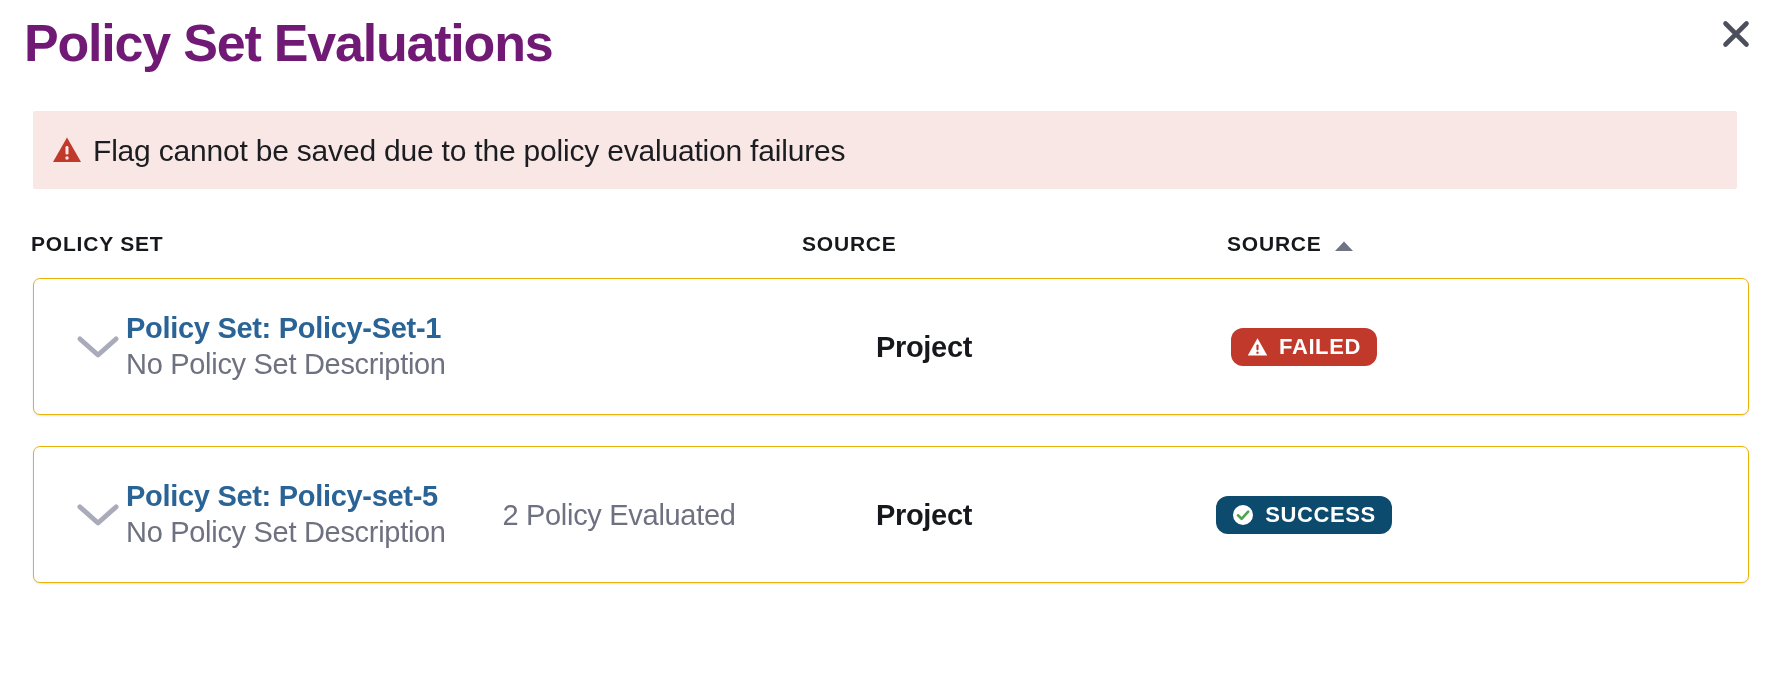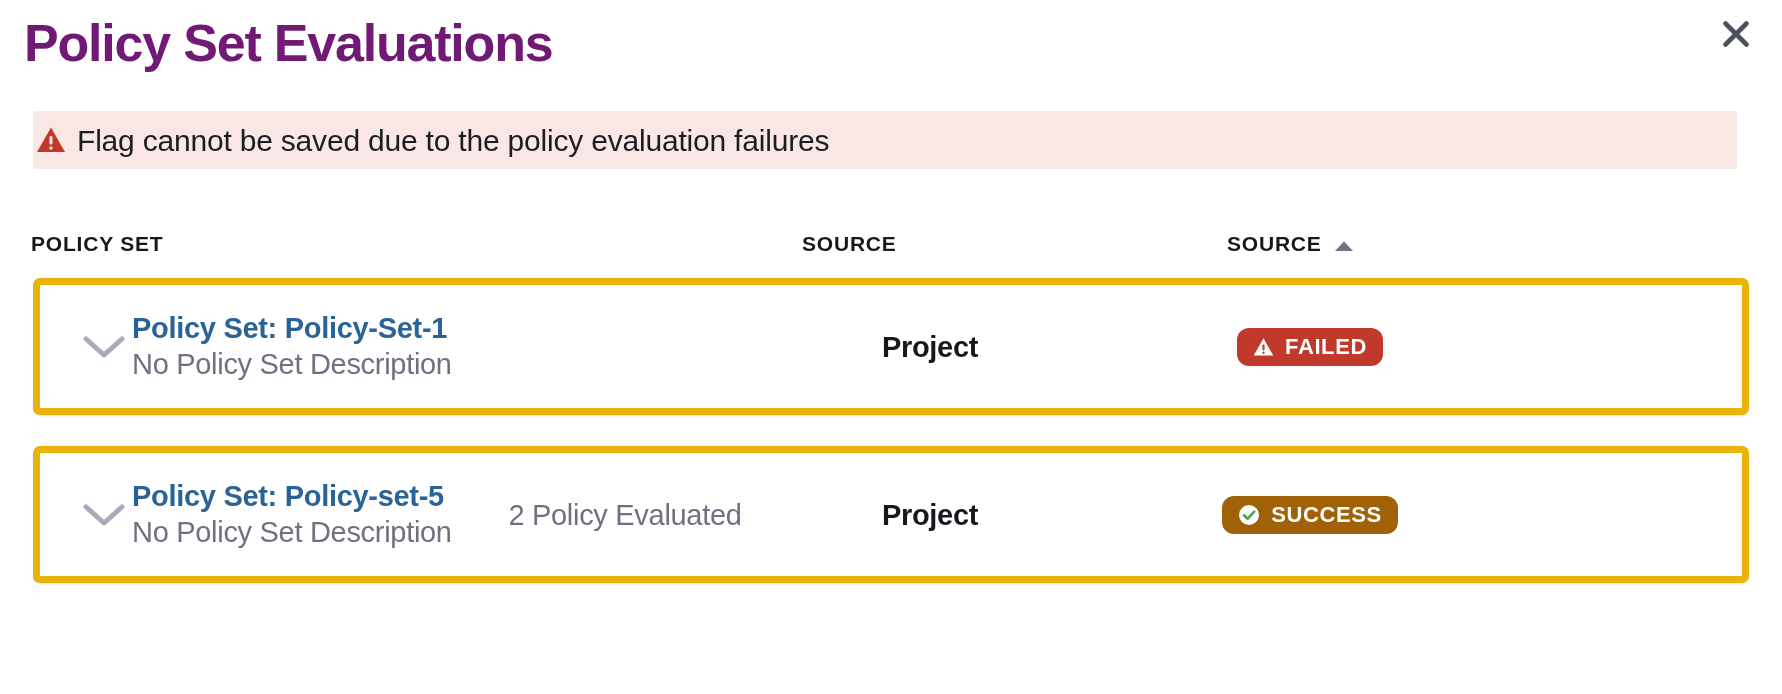--- a/index.html
+++ b/index.html
@@ -49,25 +49,25 @@
     padding: 0;
   }
   .close-button svg { display: block; }
 
   
   .alert-banner {
     position: absolute;
     left: 33px;
     top: 111px;
     width: 1704px;
-    height: 58px;
+    height: 78px;
     background: #f8e7e5;
     display: flex;
     align-items: center;
-    padding: 0 3px;
+    padding: 0 19px;
     border-radius: 2px;
   }
   .alert-icon {
     flex: 0 0 auto;
     width: 30px;
     height: 30px;
     display: flex;
     align-items: center;
     justify-content: center;
     margin-right: 11px;
@@ -105,21 +105,21 @@
   .sort-arrow { display: inline-block; line-height: 0; transform: translateY(2px); }
 
   
   .rows { position: absolute; left: 0; top: 278px; width: 1782px; }
 
   .row-card {
     position: relative;
     margin: 0 33px 31px 33px;
     height: 137px;
     background: #ffffff;
-    border: 7px solid #eab308;
+    border: 1px solid #eab308;
     border-radius: 7px;
     box-shadow: 0 1px 3px rgba(22,24,29,0.08), 0 1px 1px rgba(22,24,29,0.04);
   }
 
   .chevron {
     position: absolute;
     left: 42px;
     top: 50%;
     transform: translateY(-50%);
     width: 44px;
@@ -203,21 +203,21 @@
     height: 38px;
     padding: 0 16px;
     border-radius: 12px;
     font-size: 22px;
     font-weight: 700;
     letter-spacing: 0.6px;
     color: #ffffff;
     white-space: nowrap;
   }
   .badge.failed  { background: #c0392b; }
-  .badge.success { background: #a16207; }
+  .badge.success { background: #0c4a6e; }
   .badge-icon { display: inline-flex; line-height: 0; }
 </style>
 </head>
 <body>
 
 <div class="page">
 
   <div class="page-title">Policy Set Evaluations</div>
 
   <button class="close-button">

